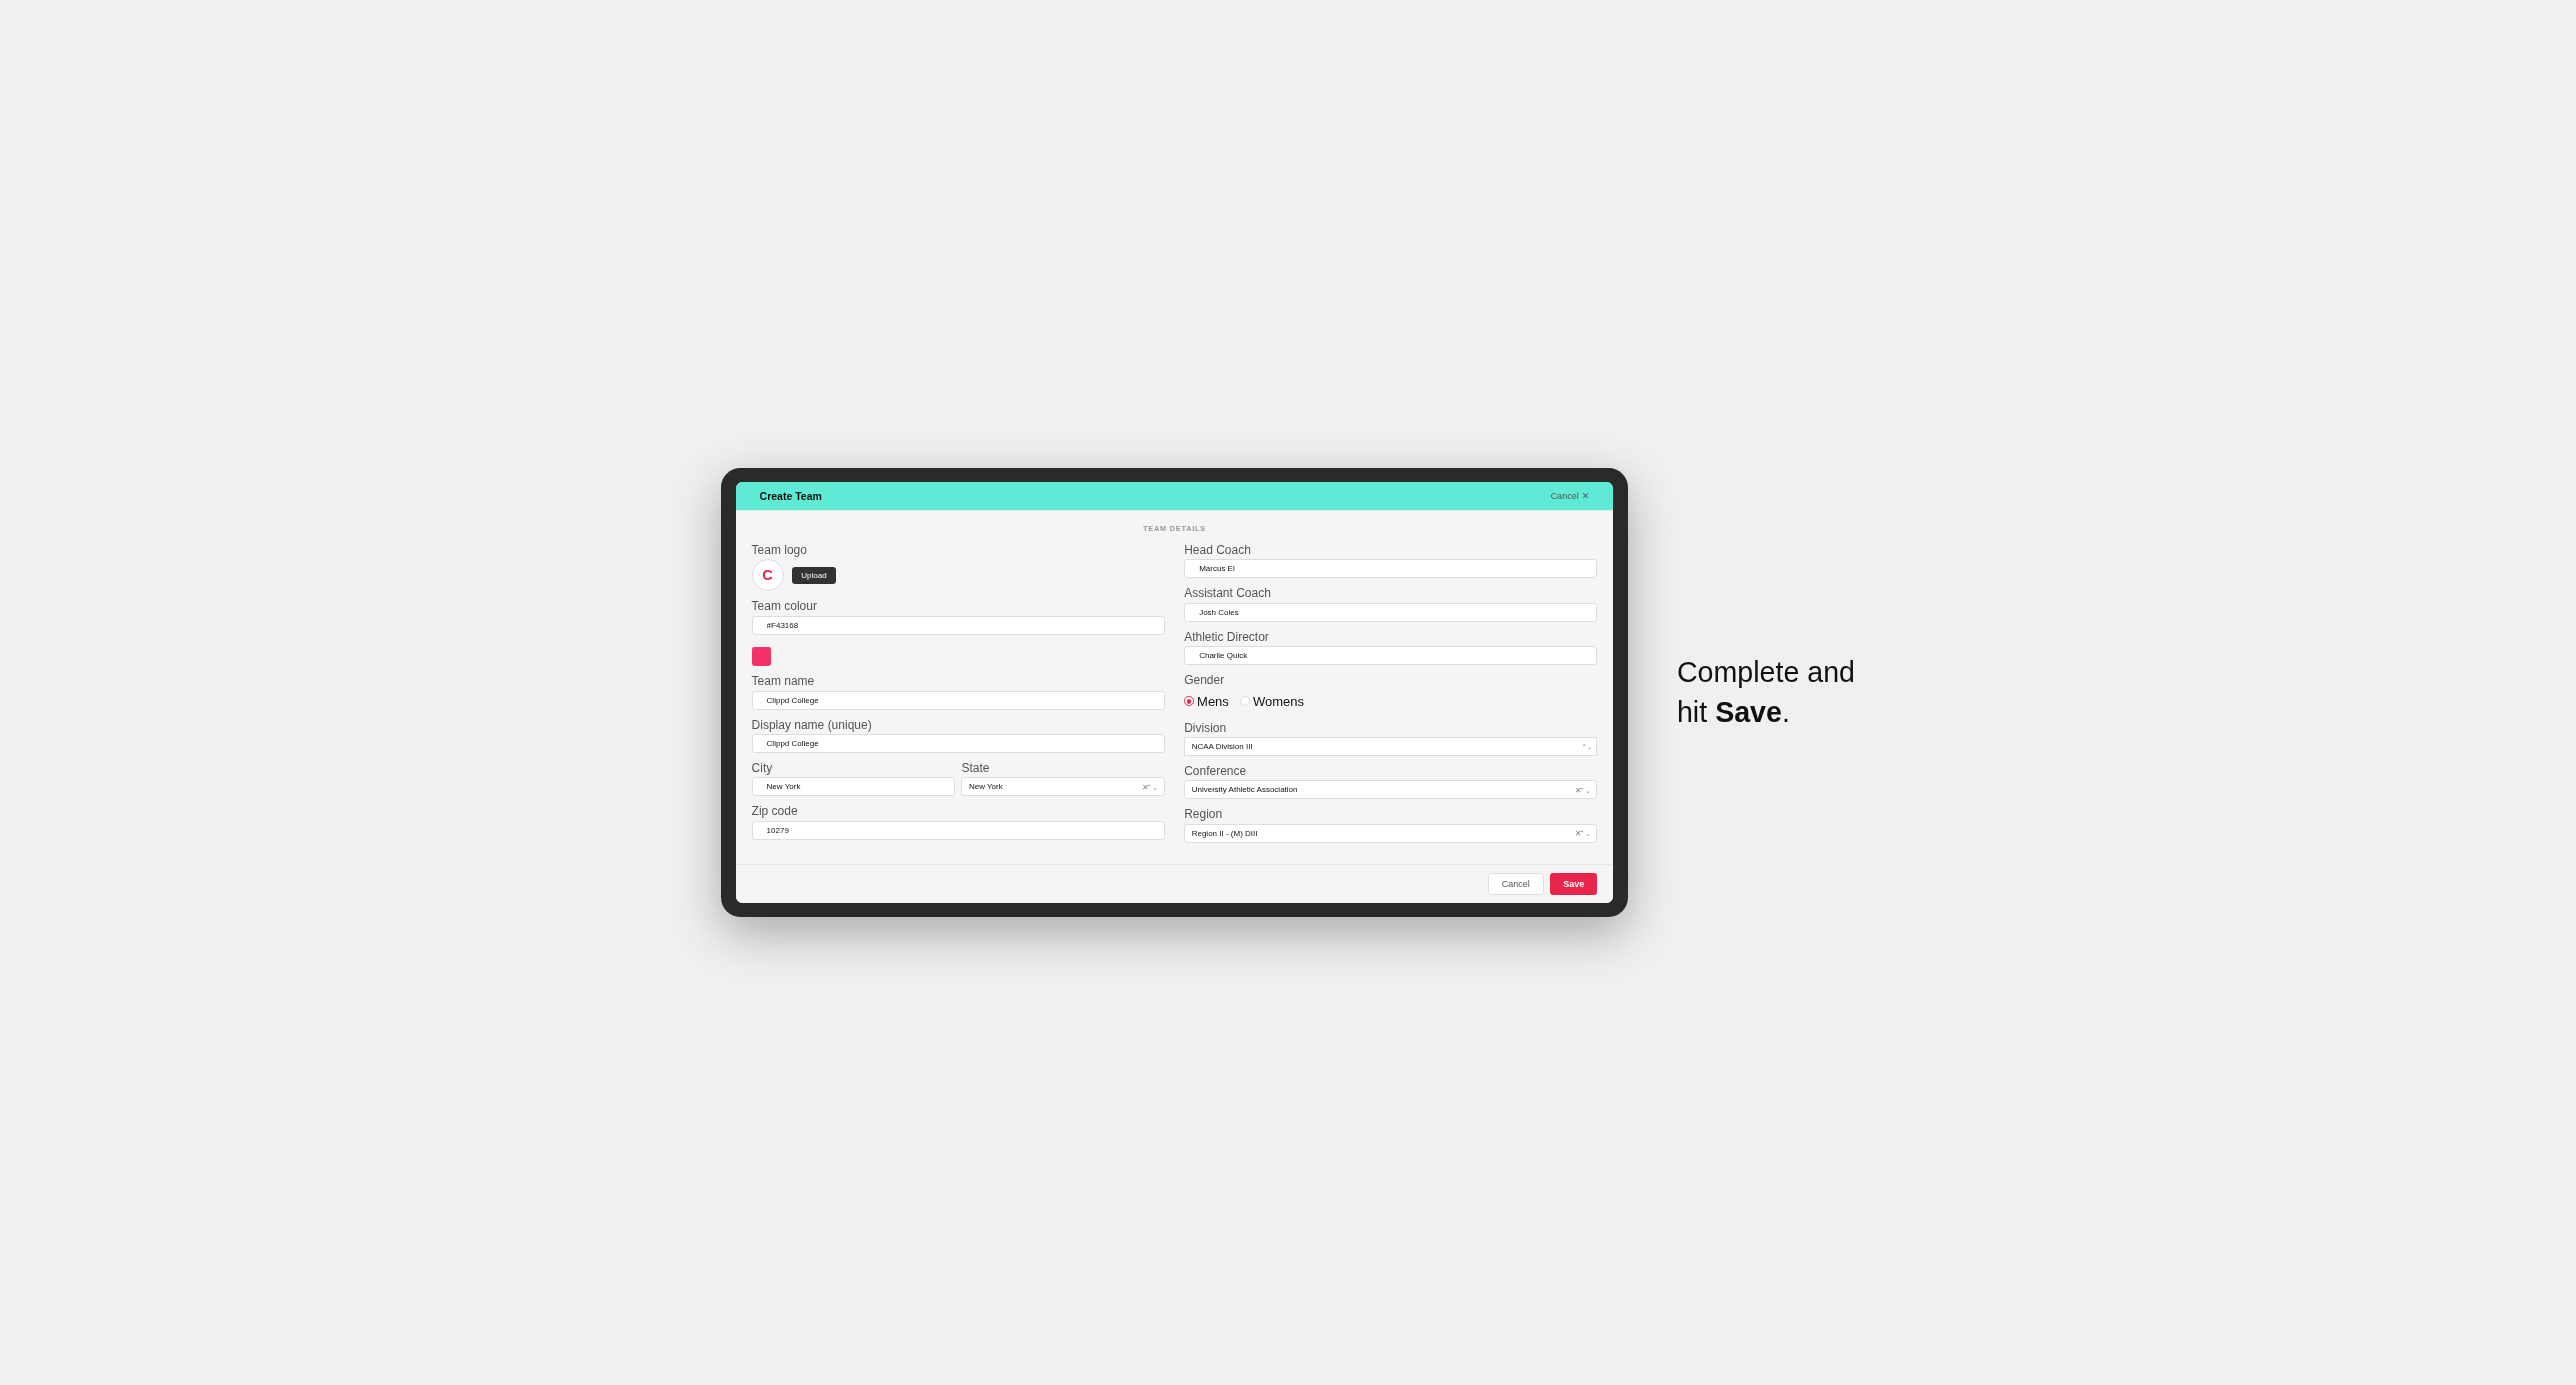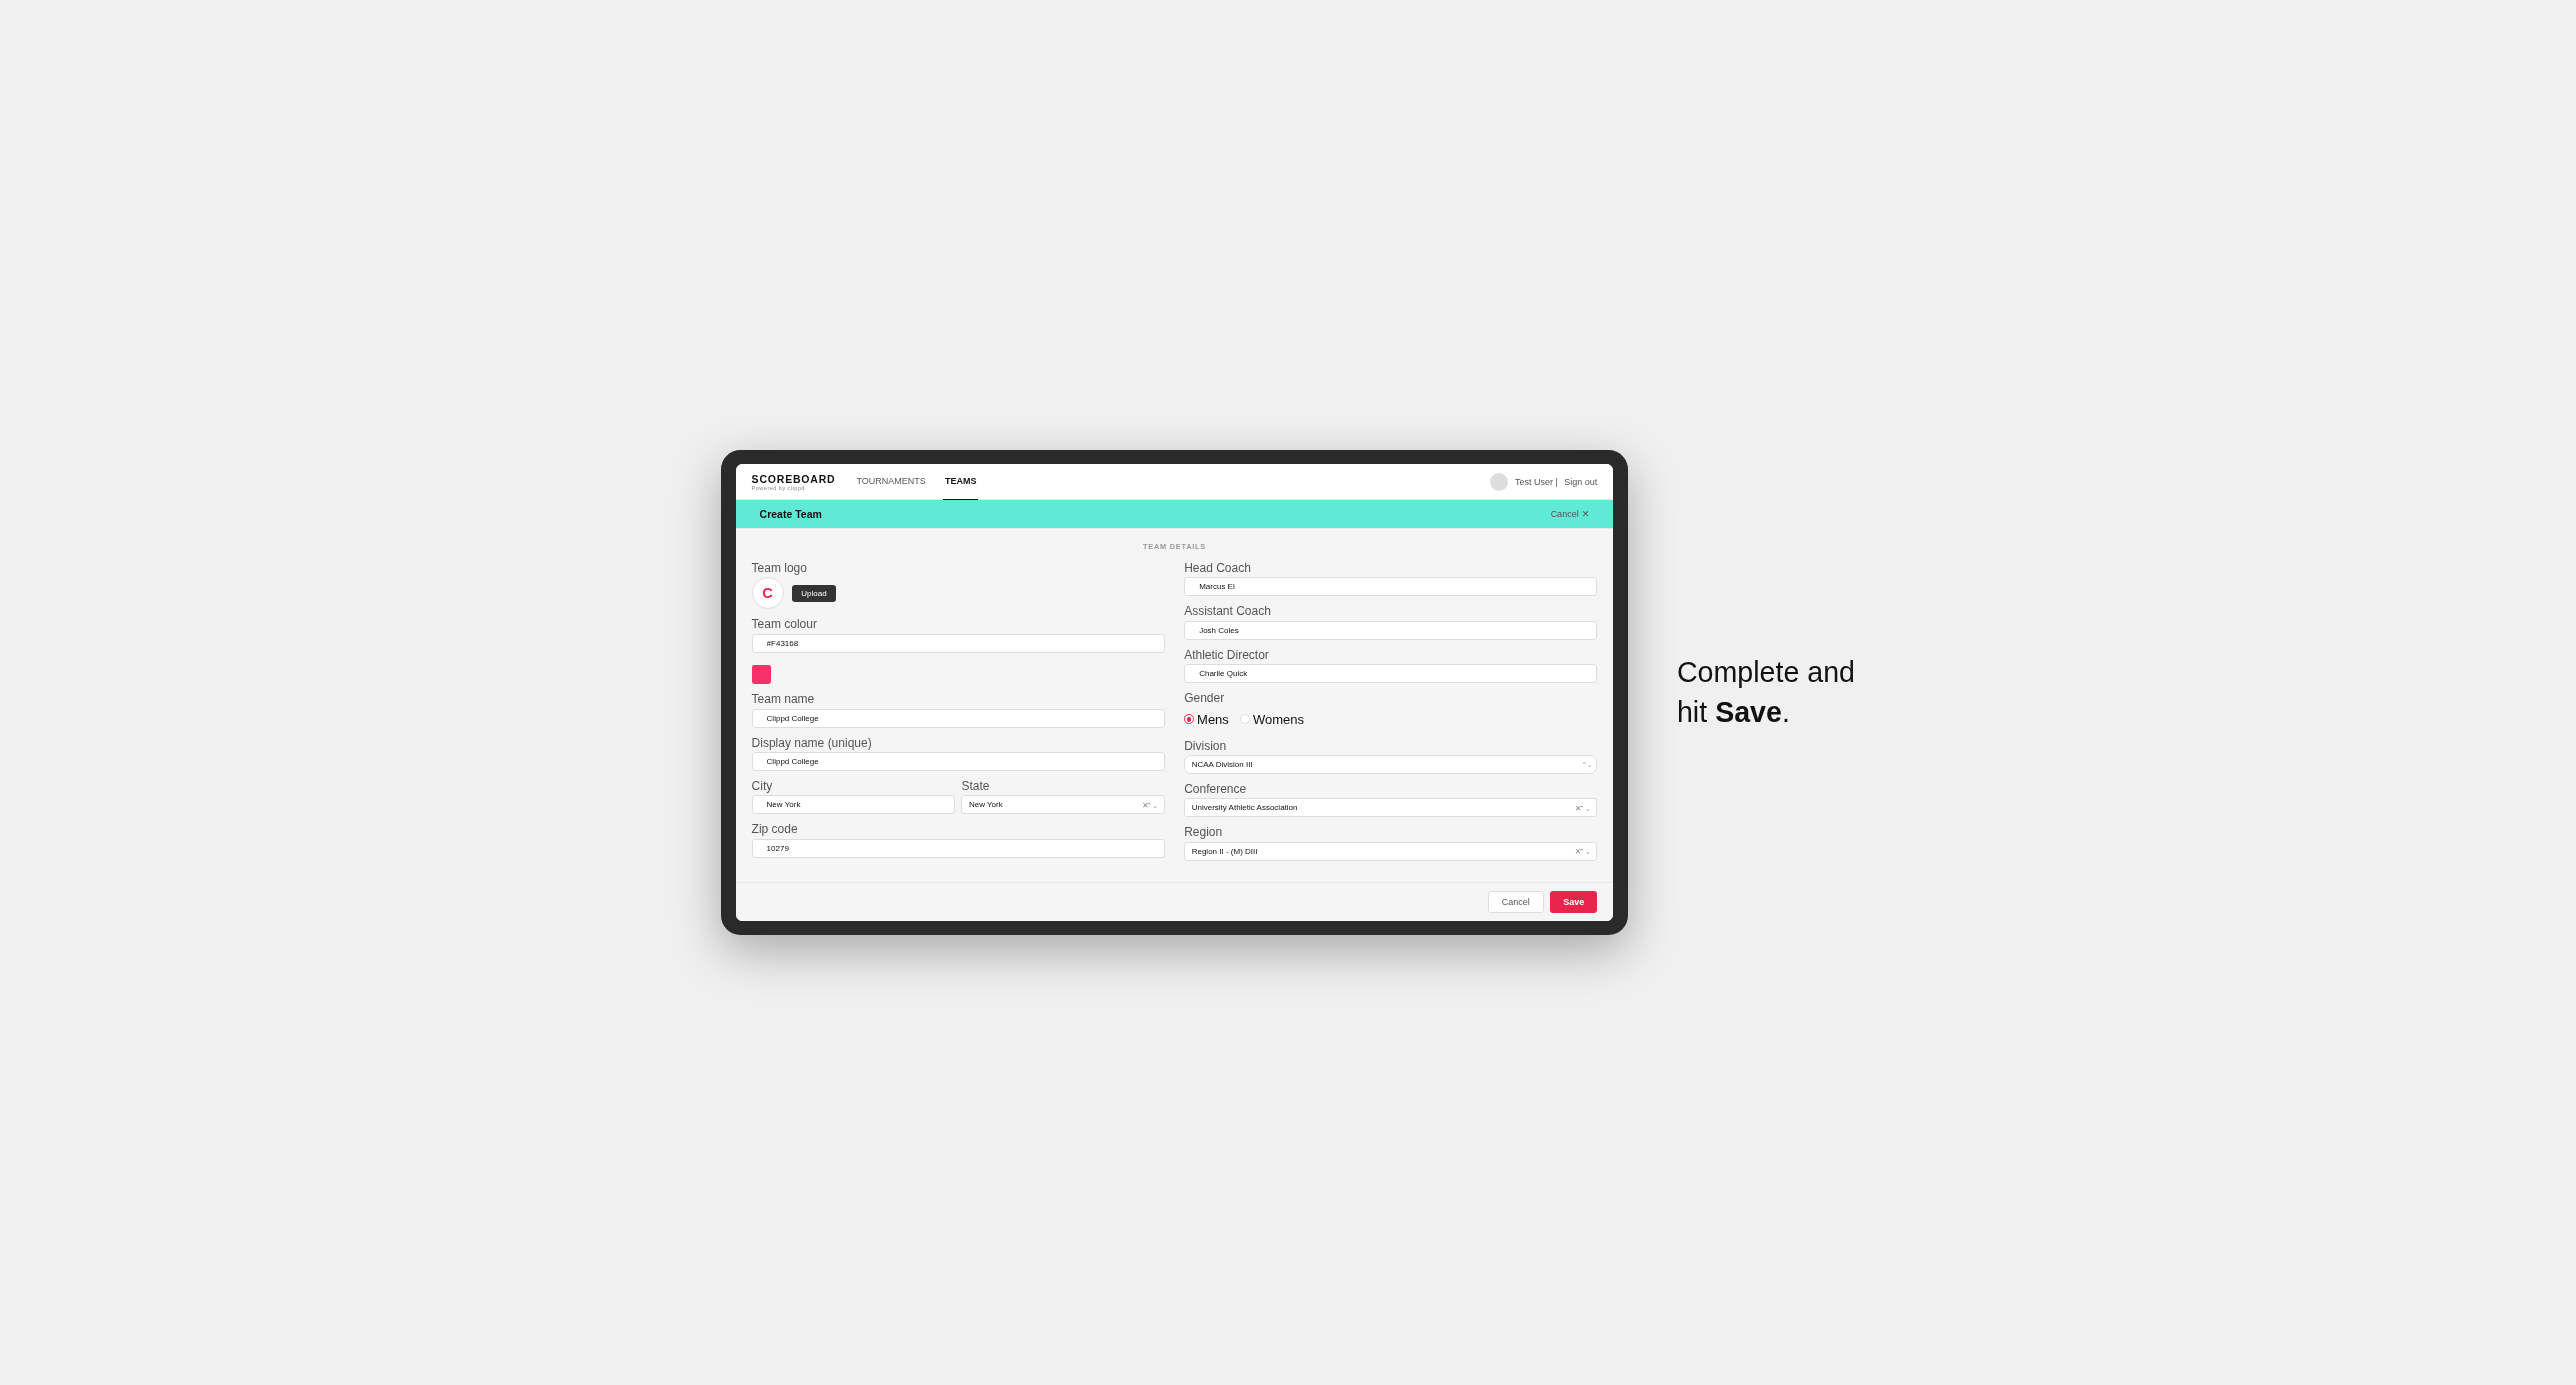--- a/index.html
+++ b/index.html
@@ -343,21 +343,21 @@
       background: #e8254a;
     }
 
     .select-wrapper {
       position: relative;
     }
 
     .select-wrapper select {
       width: 100%;
       border: 0.8px solid #ddd;
-      border-radius: 7px;
+      border-radius: 0;
       padding: 4px 19.4px 4px 6.5px;
       font-size: 8px;
       color: #111;
       background: #fff;
       outline: none;
       appearance: none;
     }
 
     .select-wrapper .select-arrows {
       position: absolute;
@@ -402,35 +402,20 @@
   </style>
 </head>
 <body>
 
 <div class="page-wrapper">
 
 
   <div class="tablet-container">
     <div class="tablet-screen">
 
-      <div class="navbar">
-        <div class="nav-logo">
-          <span class="nav-logo-title">SCOREBOARD</span>
-          <span class="nav-logo-sub">Powered by clippd</span>
-        </div>
-        <div class="nav-links">
-          <span class="nav-link">TOURNAMENTS</span>
-          <span class="nav-link active">TEAMS</span>
-        </div>
-        <div class="nav-user">
-          <div class="nav-avatar"></div>
-          <span>Test User |</span>
-          <span class="nav-signout">Sign out</span>
-        </div>
-      </div>
 
       <div class="page-content">
 
         <div class="create-team-bar">
           <span class="create-team-title">Create Team</span>
           <div class="cancel-btn">
             <span>Cancel</span>
             <span>✕</span>
           </div>
         </div>

